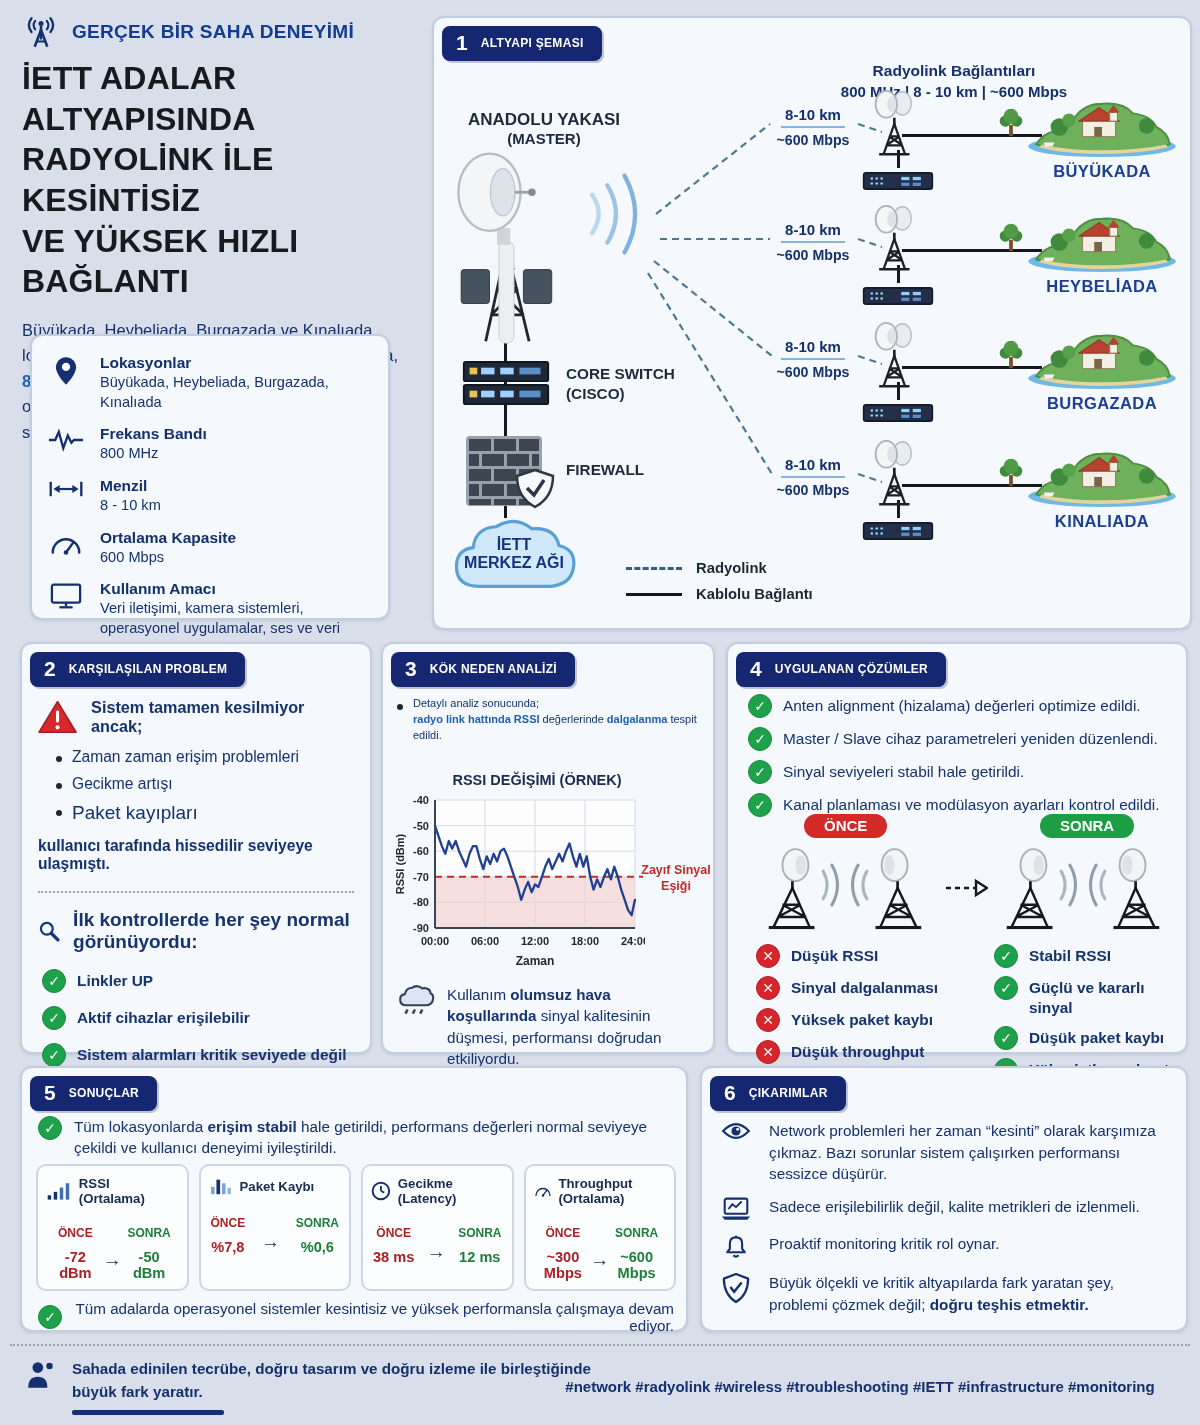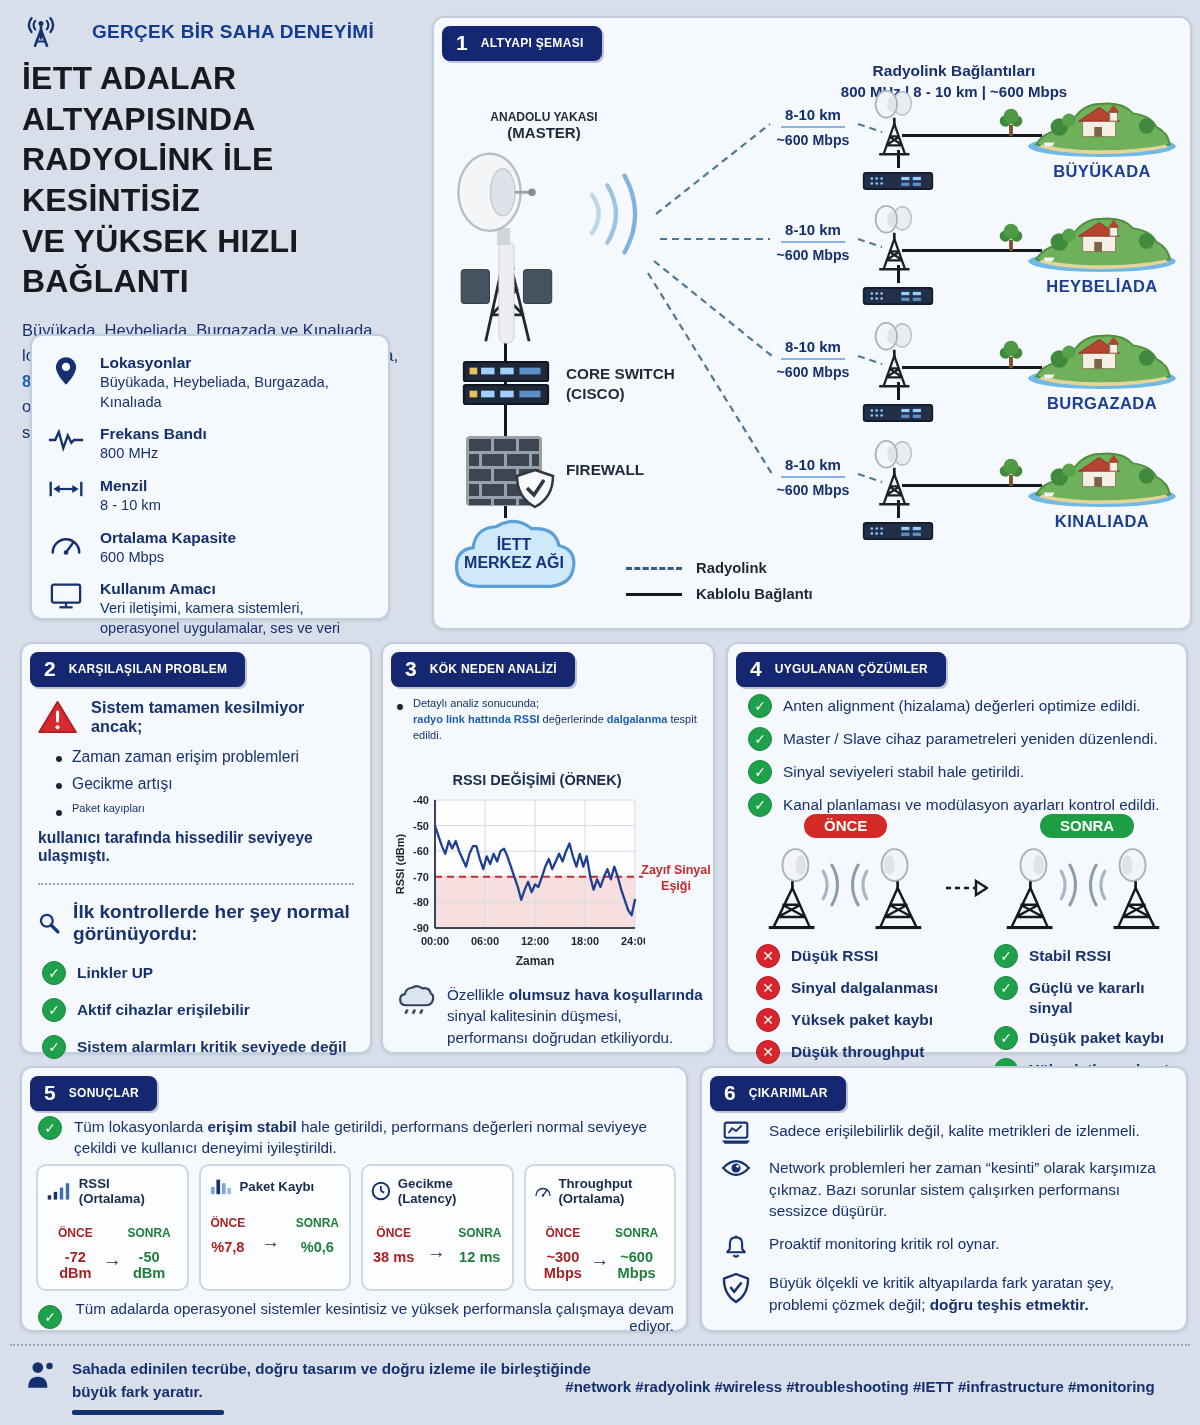--- a/index.html
+++ b/index.html
@@ -6,21 +6,21 @@
   body{width:1200px;height:1425px;position:relative;background:#d8dfea;
        font-family:"Liberation Sans","DejaVu Sans",sans-serif;color:#15306e;overflow:hidden;}
   .abs{position:absolute;}
   .panel{position:absolute;background:#f5f8fc;border:2px solid #c2cede;border-radius:12px;box-shadow:0 1px 3px rgba(30,50,90,.12);}
   .hdr{position:absolute;top:8px;left:8px;display:flex;align-items:center;gap:13px;background:#152770;color:#fff;
        border-radius:8px;padding:5px 18px 6px 14px;font-weight:bold;box-shadow:2px 2px 0 rgba(20,35,90,.25);}
   .hdr .num{font-size:21px;}
   .hdr .t{font-size:12px;letter-spacing:.3px;}
   .navy{color:#15306e;} .b{font-weight:bold;} .accent{color:#1d5fb4;font-weight:bold;}
   .brand-row{display:flex;align-items:center;gap:12px;}
-  .brand-label{font-size:19px;font-weight:bold;color:#143c92;letter-spacing:.3px;margin-left:20px;}
+  .brand-label{font-size:19px;font-weight:bold;color:#143c92;letter-spacing:.3px;}
   h1{margin:10px 0 0 0;font-size:32px;line-height:1.27;color:#191a20;letter-spacing:.2px;white-space:pre-line;}
   .intro{margin-top:16px;font-size:16.5px;line-height:1.55;color:#15306e;}
   .fact{display:flex;gap:14px;margin-bottom:13px;}
   .fact .ic{width:40px;flex:0 0 40px;display:flex;justify-content:center;padding-top:2px;}
   .fact .tt{font-weight:bold;font-size:15.5px;color:#13306d;}
   .fact .vv{font-size:14.6px;color:#16326f;line-height:1.35;margin-top:1px;}
   .badge{width:22px;height:22px;border-radius:50%;color:#fff;font-size:14px;font-weight:bold;
          display:inline-flex;align-items:center;justify-content:center;flex:0 0 22px;}
   .green{background:#1fa04a;border:1px solid #178a3d;}
   .red{background:#d6252b;border:1px solid #b51d22;}
@@ -226,21 +226,21 @@
         <path d="M424,456 L448,464"></path>
     </g>
   </svg>
 
   <div class="abs" style="left:320px;top:44px;width:400px;text-align:center;">
     <div class="b navy" style="font-size:15.5px;">Radyolink Bağlantıları</div>
     <div class="navy" style="font-size:15px;font-weight:bold;margin-top:3px;">800 MHz | 8 - 10 km | ~600 Mbps</div>
   </div>
 
   <div class="abs" style="left:10px;top:92px;width:200px;text-align:center;">
-    <div class="b" style="font-size:12px;color:#1d2a3c;">ANADOLU YAKASI</div>
+    <div class="b" style="font-size:17px;color:#1d2a3c;">ANADOLU YAKASI</div>
     <div class="b" style="font-size:15px;color:#1d2a3c;">(MASTER)</div>
   </div>
 
   <div class="abs" style="left:70px;top:320px;height:180px;border-left:3.5px solid #15181d;"></div>
 
   <svg class="abs" style="left:14px;top:128px;" width="132" height="200" viewBox="0 0 140 210">
     <path d="M62,106 L40,206 M62,106 L86,206 M46,178 L80,178 M52,150 L74,150 M56,128 L70,128 M46,178 L74,150 M80,178 L52,150 M52,150 L70,128" stroke="#23262c" stroke-width="3" fill="none"></path>
     <rect x="14" y="130" width="30" height="36" rx="3" fill="#45525f" stroke="#2e3842"></rect>
     <rect x="80" y="130" width="30" height="36" rx="3" fill="#45525f" stroke="#2e3842"></rect>
     <rect x="54" y="100" width="16" height="108" rx="7" fill="#eceef1" stroke="#c9ced4"></rect>
@@ -413,21 +413,21 @@
     <div style="display:flex;gap:10px;margin-bottom:9px;">
         <span class="dot"></span>
         <span style="font-size:15.6px;color:#16326f;">Zaman zaman erişim problemleri</span>
       </div>
     <div style="display:flex;gap:10px;margin-bottom:9px;">
         <span class="dot"></span>
         <span style="font-size:15.6px;color:#16326f;">Gecikme artışı</span>
       </div>
     <div style="display:flex;gap:10px;">
         <span class="dot"></span>
-        <span style="font-size:11px;color:#16326f;">Paket kayıpları</span>
+        <span style="font-size:19px;color:#16326f;">Paket kayıpları</span>
       </div>
   </div>
   <div class="b" style="margin-top:13px;font-size:15.6px;color:#16326f;">kullanıcı tarafında hissedilir seviyeye ulaşmıştı.</div>
   <div class="dotted-div" style="margin:18px 0 16px;"></div>
   <div style="display:flex;gap:13px;align-items:center;">
     <svg width="32" height="32" viewBox="0 0 30 30">
       <circle cx="12" cy="12" r="8" stroke="#14357c" stroke-width="3" fill="none"></circle>
       <line x1="18" y1="18" x2="27" y2="27" stroke="#14357c" stroke-width="4.5" stroke-linecap="round"></line>
     </svg>
     <span class="b" style="font-size:19px;color:#16326f;">İlk kontrollerde her şey normal görünüyordu:</span>
@@ -497,21 +497,21 @@
   </div>
   <div class="thresh-label" style="left:258px;top:218px;width:70px;">Zayıf Sinyal Eşiği</div>
   <div class="abs" style="left:14px;top:340px;width:306px;display:flex;gap:12px;">
     <svg width="38" height="34" viewBox="0 0 36 32" style="flex:0 0 38px;">
       <path d="M9,20 Q3,20 3,14.5 Q3,10 7.5,9.5 Q8.5,4 14,3.5 Q19,0 24,4 Q31,3 32,9 Q35,10 34,15 Q33,20 27,20 Z" fill="#dbe6f2" stroke="#33415c" stroke-width="2"></path>
       <line x1="10" y1="24" x2="8" y2="28" stroke="#33415c" stroke-width="2.4"></line>
         <line x1="17" y1="24" x2="15" y2="28" stroke="#33415c" stroke-width="2.4"></line>
         <line x1="24" y1="24" x2="22" y2="28" stroke="#33415c" stroke-width="2.4"></line>
     </svg>
     <div style="font-size:15.2px;line-height:1.4;color:#16326f;">
-      <span>Özellikle </span><span class="b">olumsuz hava koşullarında</span><span> sinyal kalitesinin düşmesi, performansı doğrudan etkiliyordu.</span>
+      <span>Kullanım </span><span class="b">olumsuz hava koşullarında</span><span> sinyal kalitesinin düşmesi, performansı doğrudan etkiliyordu.</span>
     </div>
   </div>
 </div>
 
 <div class="panel" style="left:726px;top:642px;width:462px;height:412px;box-sizing:border-box;">
   <div class="hdr">
     <span class="num">4</span>
       <span class="t">UYGULANAN ÇÖZÜMLER</span>
   </div>
   <div class="abs" style="left:20px;top:50px;width:426px;display:flex;flex-direction:column;gap:9px;">
@@ -710,37 +710,37 @@
 </div>
 
 <div class="panel" style="left:700px;top:1066px;width:488px;height:266px;box-sizing:border-box;padding:52px 16px 10px;">
   <div class="hdr">
     <span class="num">6</span>
       <span class="t">ÇIKARIMLAR</span>
   </div>
   <div style="display:flex;flex-direction:column;gap:11px;">
     <div class="s6-item">
       <span class="ic">
+          <svg width="32" height="22" viewBox="0 0 32 24">
+            <path d="M2,12 Q16,-3 30,12 Q16,27 2,12 Z" stroke="#15306e" stroke-width="2.3" fill="none"></path>
+            <circle cx="16" cy="12" r="5" fill="#15306e"></circle>
+            <circle cx="17.8" cy="10.2" r="1.6" fill="#fff"></circle>
+          </svg>
+        </span>
+      <span class="txt">Network problemleri her zaman “kesinti” olarak karşımıza çıkmaz. Bazı sorunlar sistem çalışırken performansı sessizce düşürür.</span>
+    </div>
+    <div class="s6-item">
+      <span class="ic">
           <svg width="32" height="26" viewBox="0 0 34 26">
             <rect x="5" y="2" width="24" height="16" rx="2" stroke="#15306e" stroke-width="2.2" fill="none"></rect>
             <polyline points="9,13 13,8 17,11 23,5" stroke="#15306e" stroke-width="2" fill="none"></polyline>
             <path d="M2,21 L32,21 L29,24.5 L5,24.5 Z" fill="#15306e"></path>
           </svg>
         </span>
       <span class="txt">Sadece erişilebilirlik değil, kalite metrikleri de izlenmeli.</span>
-    </div>
-    <div class="s6-item">
-      <span class="ic">
-          <svg width="32" height="22" viewBox="0 0 32 24">
-            <path d="M2,12 Q16,-3 30,12 Q16,27 2,12 Z" stroke="#15306e" stroke-width="2.3" fill="none"></path>
-            <circle cx="16" cy="12" r="5" fill="#15306e"></circle>
-            <circle cx="17.8" cy="10.2" r="1.6" fill="#fff"></circle>
-          </svg>
-        </span>
-      <span class="txt">Network problemleri her zaman “kesinti” olarak karşımıza çıkmaz. Bazı sorunlar sistem çalışırken performansı sessizce düşürür.</span>
     </div>
     <div class="s6-item">
       <span class="ic">
           <svg width="28" height="28" viewBox="0 0 32 28">
             <path d="M6,20 L26,20 L23,16 L23,10 Q23,3 16,3 Q9,3 9,10 L9,16 Z" stroke="#15306e" stroke-width="2.4" fill="none" stroke-linejoin="round"></path>
             <line x1="16" y1="3" x2="16" y2="1" stroke="#15306e" stroke-width="2.4"></line>
             <path d="M13,23.5 Q16,26.5 19,23.5" stroke="#15306e" stroke-width="2.4" fill="none"></path>
           </svg>
         </span>
       <span class="txt">Proaktif monitoring kritik rol oynar.</span>

